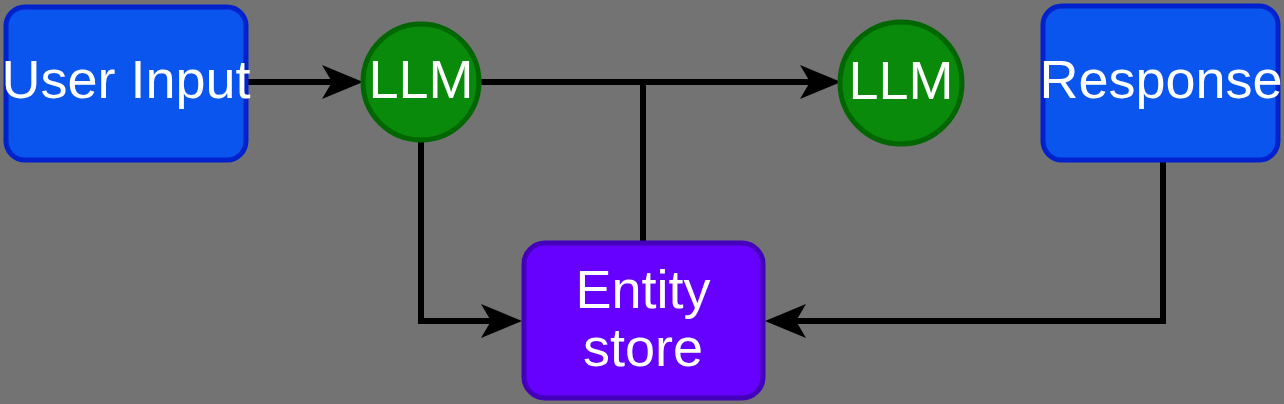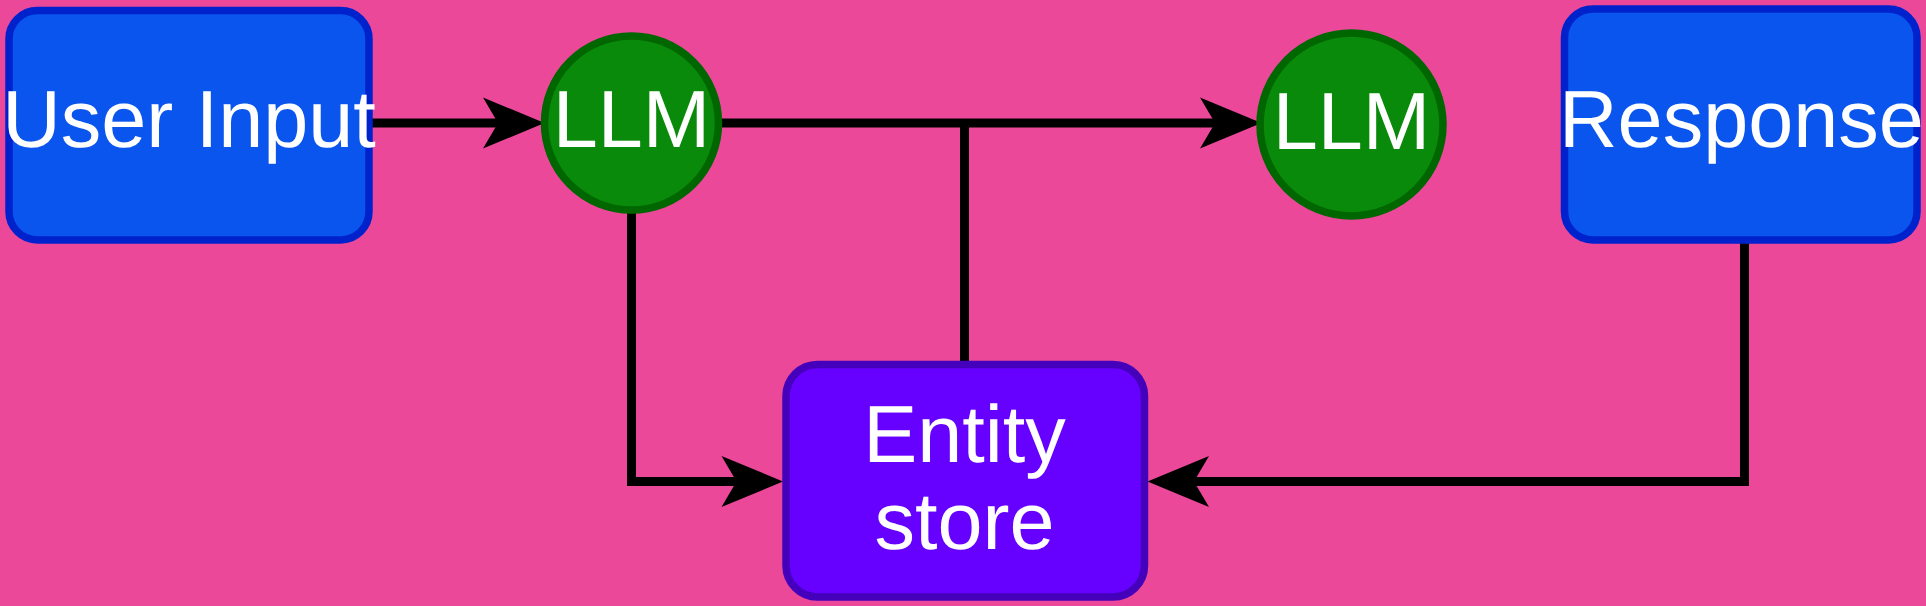--- a/index.html
+++ b/index.html
@@ -8,21 +8,21 @@
     padding: 0;
     background: #ffffff;
   }
   body {
     font-family: "Liberation Sans", sans-serif;
   }
   #diagram-root {
     position: relative;
     width: 1284px;
     height: 404px;
-    background: #ec4899;
+    background: #737373;
     overflow: hidden;
   }
   #diagram-svg {
     position: absolute;
     left: 0;
     top: 0;
     width: 1284px;
     height: 404px;
     display: block;
   }

